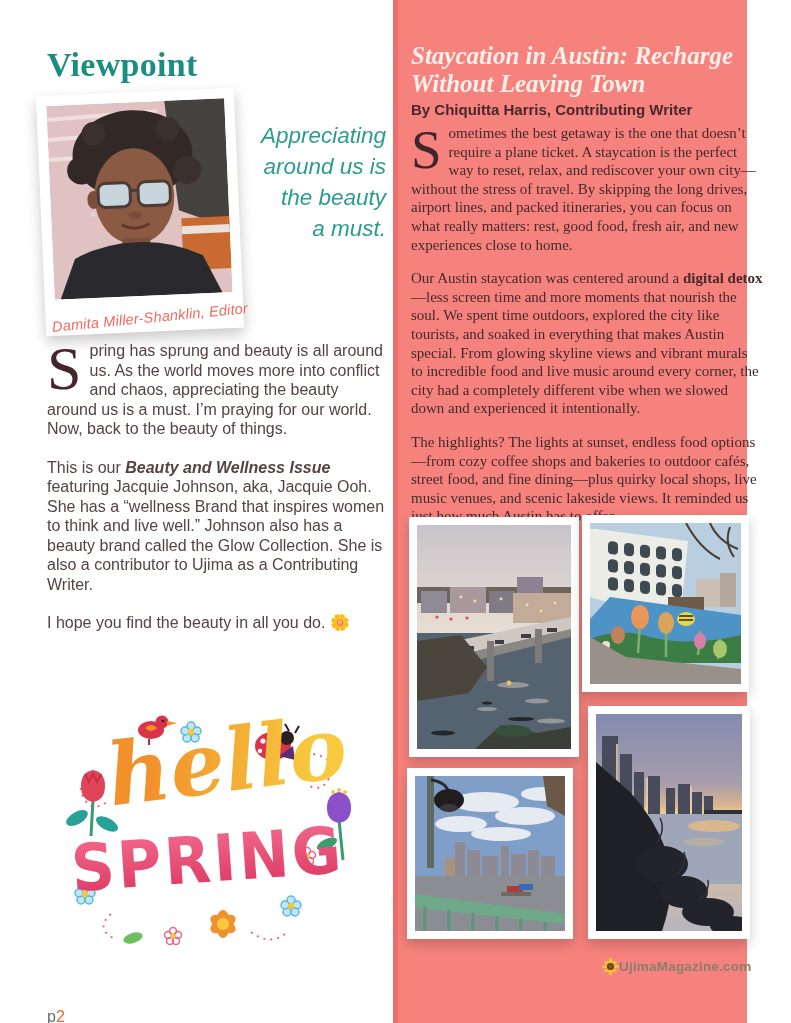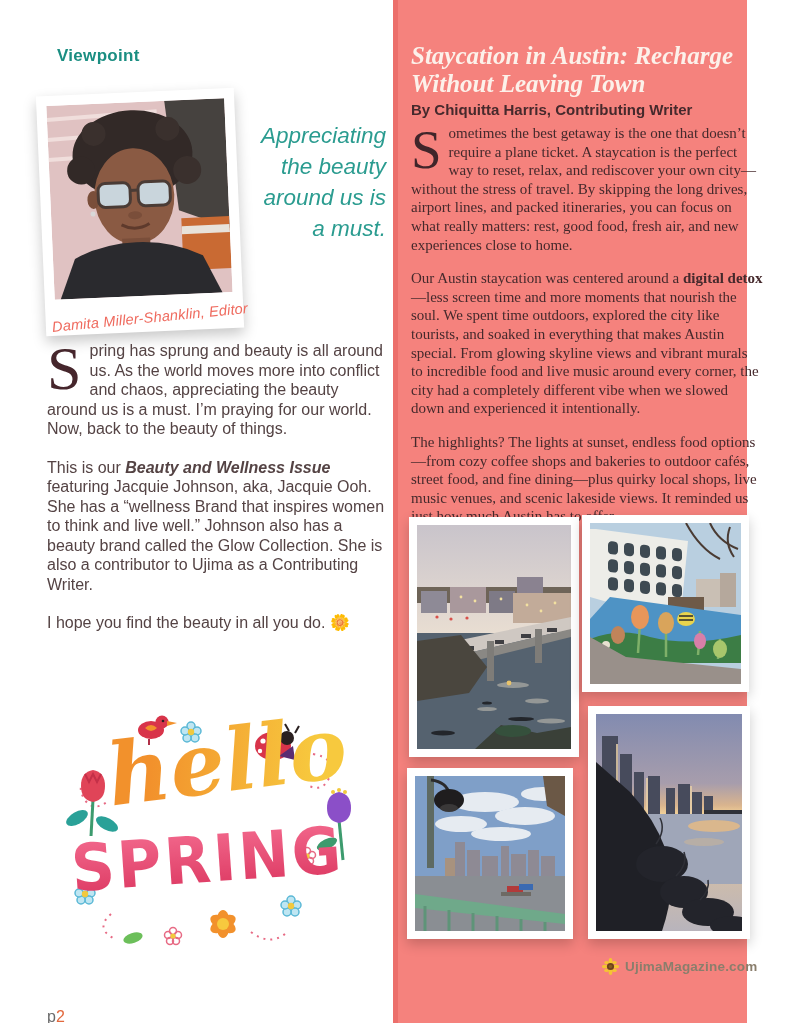--- a/index.html
+++ b/index.html
@@ -1,21 +1,21 @@
 <!DOCTYPE html>
 <html><head>
 <meta charset="utf-8">
 <style>
   html,body{margin:0;padding:0;background:#ffffff;}
   .page{position:relative;width:791px;height:1023px;background:#ffffff;overflow:hidden;
         font-family:"Liberation Sans",sans-serif;}
 
   
-  .viewpoint{position:absolute;left:57px;top:46px;font-family:Liberation Sans, sans-serif;
-             font-weight:bold;font-size:17px;color:#1B8E82;letter-spacing:.3px;}
+  .viewpoint{position:absolute;left:47px;top:46px;font-family:Liberation Serif, serif;
+             font-weight:bold;font-size:34px;color:#1B8E82;letter-spacing:.3px;}
 
   .polaroid{background:#fff;box-shadow:0 6px 14px rgba(0,0,0,.22);box-sizing:border-box;}
   .polaroid-editor{position:absolute;left:41px;top:92px;width:198px;height:240px;
                    padding:10px 10px 36px;transform:rotate(-2.5deg);}
   .polaroid-editor svg{display:block;width:100%;height:100%;}
   .editor-caption{position:absolute;left:6px;bottom:6px;width:190px;color:#EF6A5E;
                   font-size:14.5px;font-style:italic;transform:rotate(-3deg);
                   white-space:nowrap;letter-spacing:.2px;}
 
   .quote{position:absolute;left:228px;top:120px;width:158px;text-align:right;
@@ -60,21 +60,21 @@
              padding:4px 7px 0 0;color:#40252A;}
 
   .photo{position:absolute;background:#fff;padding:8px;box-sizing:border-box;
          box-shadow:0 5px 12px rgba(0,0,0,.20);}
   .photo svg{display:block;width:100%;height:100%;}
   .photo-bridge{left:11px;top:517px;width:170px;height:240px;}
   .photo-mural{left:184px;top:515px;width:167px;height:177px;}
   .photo-lamp{left:9px;top:768px;width:166px;height:171px;}
   .photo-sunset{left:190px;top:706px;width:162px;height:233px;}
 
-  .footer{position:absolute;left:204px;top:958px;display:flex;align-items:center;gap:6px;}
+  .footer{position:absolute;left:204px;top:958px;display:flex;align-items:center;}
   .footer-text{font-size:13.5px;font-weight:bold;color:#8A7E6C;letter-spacing:.2px;}
 </style>
 </head>
 <body>
 
 <div class="page">
 
   <div class="viewpoint">Viewpoint</div>
 
   <div class="polaroid polaroid-editor">
@@ -104,22 +104,22 @@
       <path d="M70,122 q14,8 28,0" stroke="#5E3A2C" stroke-width="3" fill="none"></path>
       <ellipse cx="84" cy="113" rx="7" ry="4" fill="#7A4E3A"></ellipse>
       <rect x="70" y="136" width="28" height="14" fill="#7A4E3A"></rect>
       <path d="M6,194 L22,154 Q50,140 84,140 Q120,140 150,156 L168,194 Z" fill="#2A2A2E"></path>
     </svg>
     <div class="editor-caption">Damita Miller-Shanklin, Editor</div>
   </div>
 
   <div class="quote">
     <div>Appreciating</div>
+    <div>around us is</div>
     <div>the beauty</div>
-    <div>around us is</div>
     <div>a must.</div>
   </div>
 
   <div class="left-body">
     <p><span class="dropcap-l">S</span><span>pring has sprung and beauty is all around us. As the world moves more into conflict and chaos, appreciating the beauty around us is a must. I’m praying for our world. Now, back to the beauty of things.</span></p>
     <p><span>This is our </span><span class="bold-ital">Beauty and Wellness Issue</span><span> featuring Jacquie Johnson, aka, Jacquie Ooh. She has a “wellness Brand that inspires women to think and live well.” Johnson also has a beauty brand called the Glow Collection. She is also a contributor to Ujima as a Contributing Writer.</span></p>
     <p><span>I hope you find the beauty in all  you do.</span> <span>🌼</span></p>
   </div>
 
   <div class="hello-spring">

